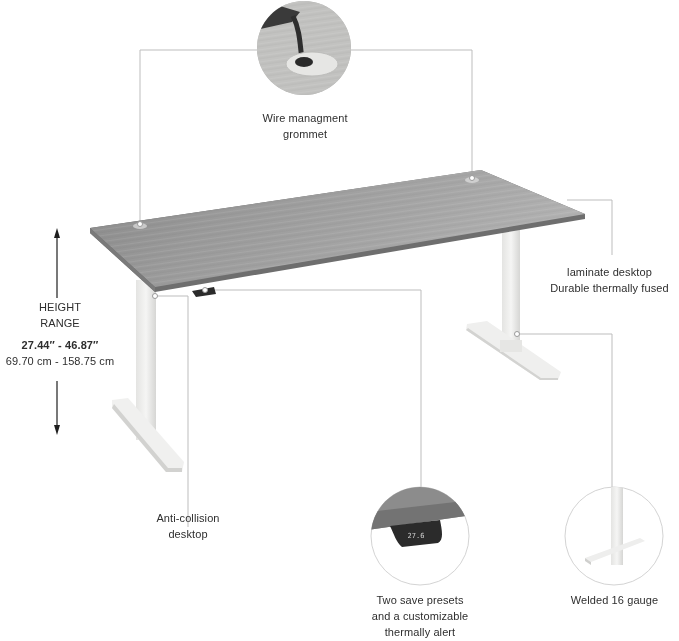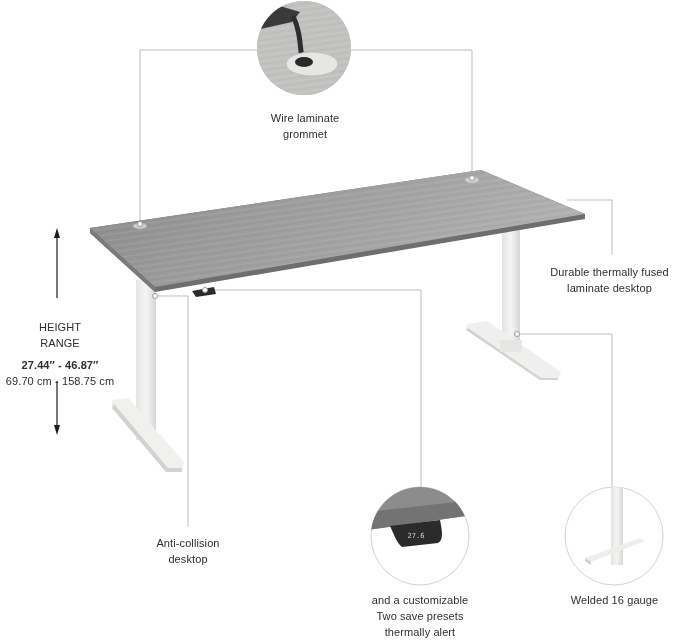--- a/index.html
+++ b/index.html
@@ -122,43 +122,43 @@
   <g>
     <circle cx="614" cy="536" r="49" fill="#ffffff" stroke="#c8c8c8" stroke-width="0.8"></circle>
     <g clip-path="url(#clipBase)">
       <rect x="611" y="485" width="12" height="80" fill="url(#legGrad)"></rect>
       <polygon points="585,558 640,538 645,541 591,562" fill="#eeeeed"></polygon>
       <polygon points="585,558 591,562 591,565 585,561" fill="#cfcfcd"></polygon>
     </g>
   </g>
 </svg>
 
-<div class="label" style="left:0; top:319px; width:120px;">
+<div class="label" style="left:0; top:299px; width:120px;">
   <span>HEIGHT</span>
   <span>RANGE</span>
   <span style="margin-top:6px;font-weight:bold;">27.44″ - 46.87″</span>
   <span>69.70 cm - 158.75 cm</span>
 </div>
 
 <div class="label" style="left:240px; top:110px; width:130px;">
-  <span>Wire laminate</span>
+  <span>Wire managment</span>
   <span>grommet</span>
 </div>
 
 <div class="label" style="left:540px; top:264px; width:139px;">
+  <span>laminate desktop</span>
   <span>Durable thermally fused</span>
-  <span>laminate desktop</span>
 </div>
 
-<div class="label" style="left:140px; top:535px; width:96px;">
+<div class="label" style="left:140px; top:510px; width:96px;">
   <span>Anti-collision</span>
   <span>desktop</span>
 </div>
 
 <div class="label" style="left:355px; top:592px; width:130px;">
+  <span>Two save presets</span>
   <span>and a customizable</span>
-  <span>Two save presets</span>
   <span>thermally alert</span>
 </div>
 
 <div class="label" style="left:550px; top:592px; width:129px;text-align:center;">
   <span>Welded 16 gauge</span>
 </div>
 
 </body></html>

